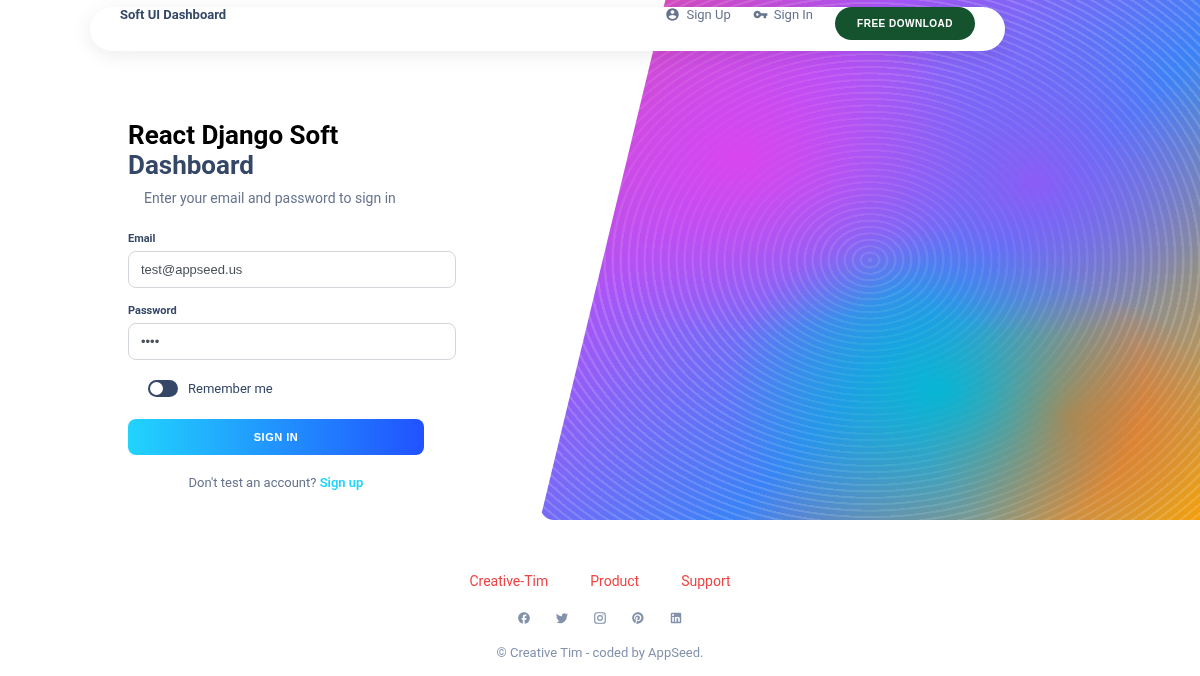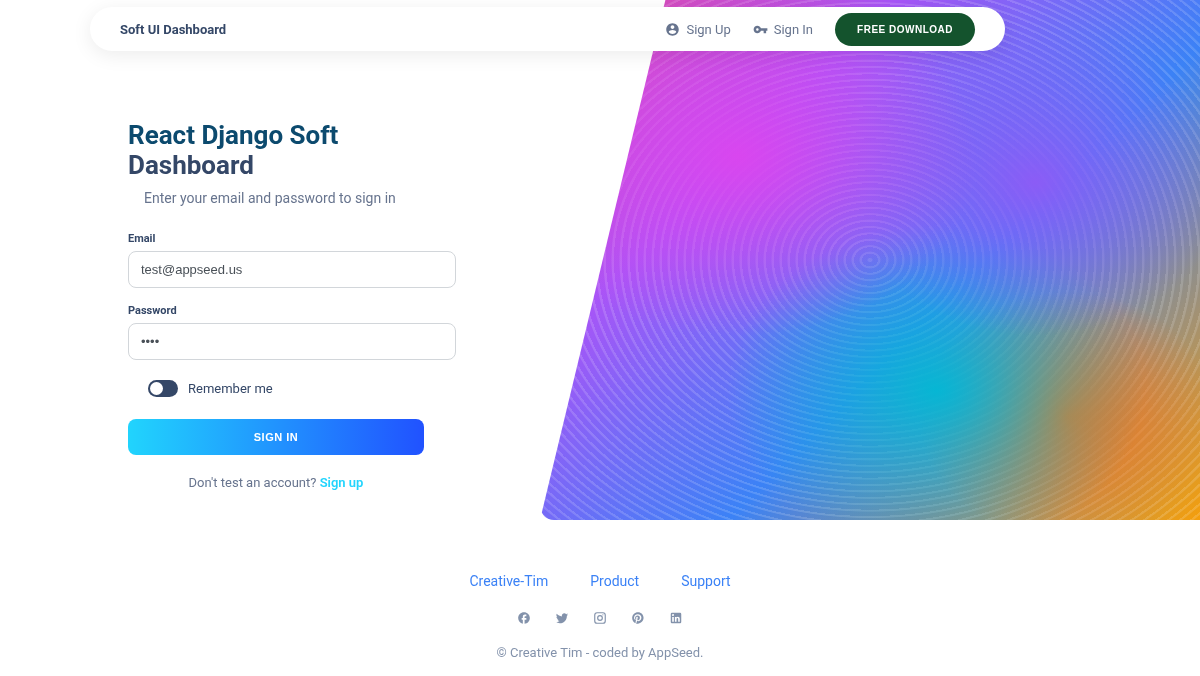--- a/index.html
+++ b/index.html
@@ -14,21 +14,21 @@
     .topnav {
       position: absolute;
       top: 7px;
       left: 90px;
       right: 195px;
       height: 44px;
       background: #fff;
       border-radius: 40px;
       box-shadow: 0 4px 20px rgba(0,0,0,0.08);
       display: flex;
-      align-items: center;
+      align-items: flex-start;
       padding: 0 30px;
       z-index: 10;
     }
     .brand {
       font-size: 13px;
       font-weight: 700;
       color: #344767;
     }
     .nav-spacer { flex: 1; }
     .nav-link {
@@ -74,21 +74,21 @@
       position: absolute;
       top: 120px;
       left: 128px;
       width: 300px;
     }
     .title-row {
       font-size: 26px;
       font-weight: 700;
       margin-bottom: 10px;
     }
-    .title-cyan { color: #0c4a6e; }
+    .title-cyan { color: #000000; }
     .title-dark { color: #344767; }
     .subtitle {
       font-size: 14px;
       color: #67748e;
       margin-bottom: 26px;
       margin-left: 16px;
     }
     .field-label {
       font-size: 11px;
       font-weight: 700;
@@ -160,21 +160,21 @@
       text-align: center;
     }
     .footer-links {
       display: flex;
       justify-content: center;
       gap: 42px;
       margin-bottom: 22px;
     }
     .footer-link {
       font-size: 14px;
-      color: #3b82f6;
+      color: #ef4444;
       cursor: pointer;
     }
     .social-row {
       display: flex;
       justify-content: center;
       gap: 24px;
       margin-bottom: 20px;
     }
     .social-row svg {
       width: 14px;

